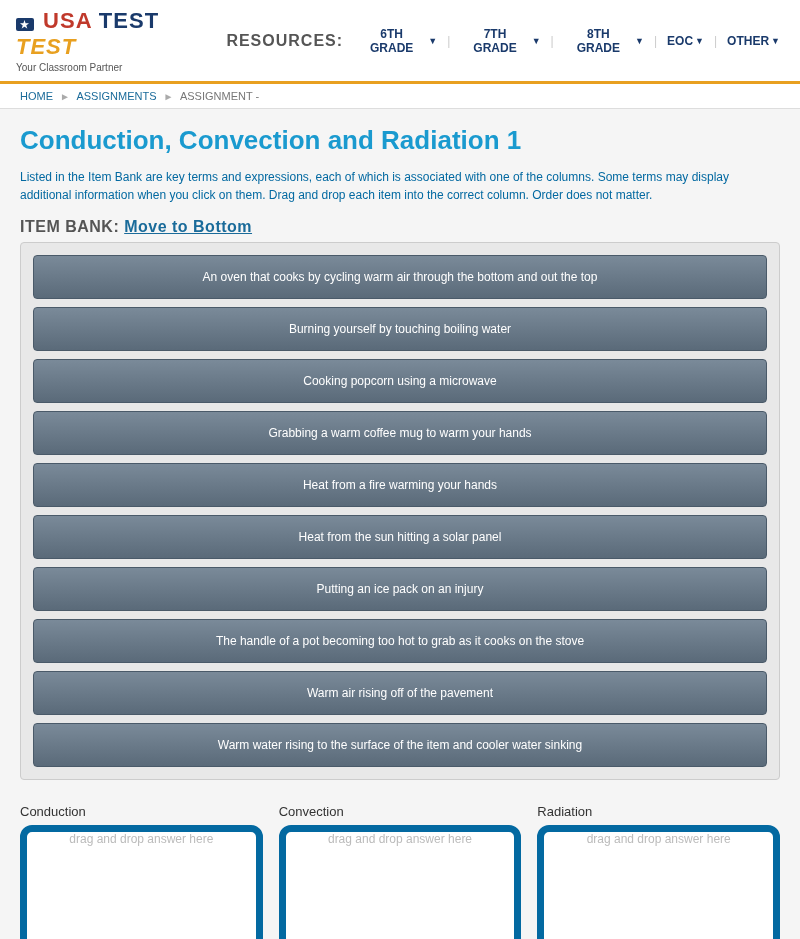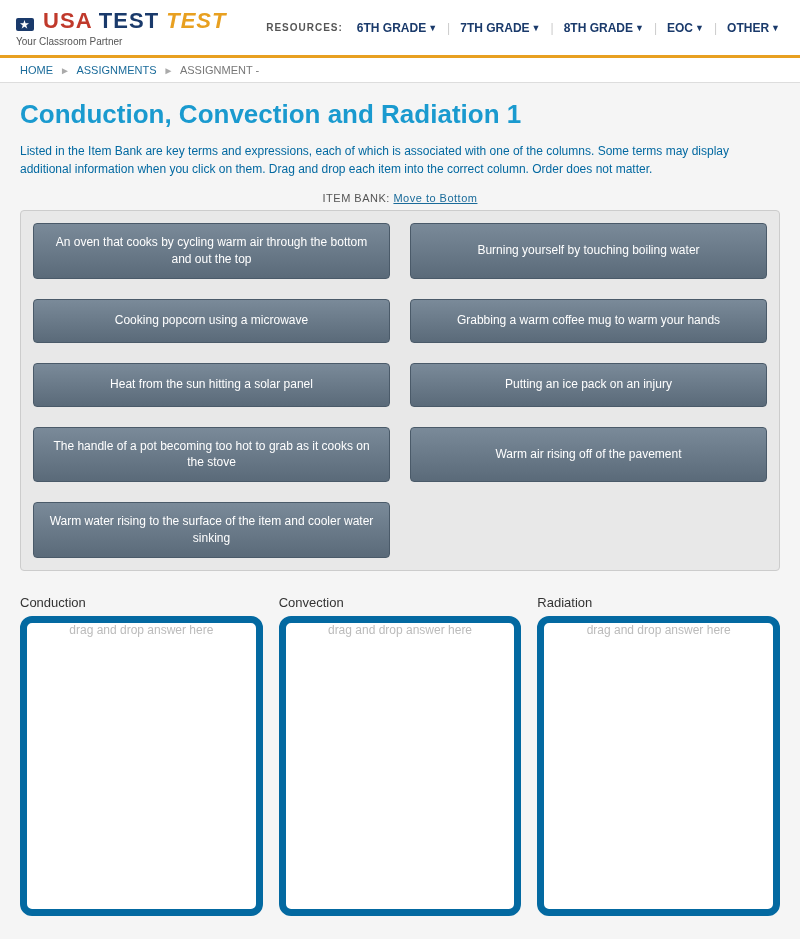--- a/index.html
+++ b/index.html
@@ -39,21 +39,21 @@
       margin-right: 2px;
     }
 
     .nav-resources {
       display: flex;
       align-items: center;
       gap: 4px;
       font-size: 12px;
       color: #555;
     }
-    .nav-resources span.label { font-weight: bold; margin-right: 6px; color: #555; font-size: 10px; letter-spacing: 1px; }
+    .nav-resources span.label { font-weight: bold; margin-right: 6px; color: #555; font-size: 16px; letter-spacing: 1px; }
     .nav-btn {
       background: none;
       border: none;
       cursor: pointer;
       font-size: 12px;
       color: #1a3a6b;
       font-weight: bold;
       padding: 2px 4px;
       display: flex;
       align-items: center;
@@ -85,41 +85,40 @@
 
     .instructions {
       font-size: 12px;
       color: #0369a1;
       line-height: 1.5;
       margin-bottom: 14px;
     }
 
     
     .item-bank-label {
-      font-size: 11px;
-      font-weight: normal;
+      font-size: 16px;
+      font-weight: bold;
       color: #555;
       margin-bottom: 6px;
       letter-spacing: 0.5px;
-      text-align: center;
     }
     .item-bank-label a { color: #1a6b9a; text-decoration: underline; cursor: pointer; }
 
     .item-bank {
       background: #e8e8e8;
       border: 1px solid #ccc;
       border-radius: 4px;
       padding: 12px;
       margin-bottom: 24px;
     }
 
     .item-bank-grid {
       display: grid;
-      grid-template-columns: 1fr 1fr;
-      gap: 20px;
+      grid-template-columns: 1fr;
+      gap: 8px;
     }
 
     .item-card {
       background: linear-gradient(180deg, #7a8a99 0%, #5a6a79 100%);
       border: 1px solid #4a5a69;
       border-radius: 4px;
       color: #fff;
       font-size: 12px;
       text-align: center;
       padding: 10px 12px;
@@ -237,20 +236,21 @@
   <div class="item-bank-label">
     <span>ITEM BANK:</span>
     <a>Move to Bottom</a>
   </div>
   <div class="item-bank">
     <div class="item-bank-grid">
       <div class="item-card">An oven that cooks by cycling warm air through the bottom and out the top</div>
       <div class="item-card">Burning yourself by touching boiling water</div>
       <div class="item-card">Cooking popcorn using a microwave</div>
       <div class="item-card">Grabbing a warm coffee mug to warm your hands</div>
+      <div class="item-card">Heat from a fire warming your hands</div>
       <div class="item-card">Heat from the sun hitting a solar panel</div>
       <div class="item-card">Putting an ice pack on an injury</div>
       <div class="item-card">The handle of a pot becoming too hot to grab as it cooks on the stove</div>
       <div class="item-card">Warm air rising off of the pavement</div>
       <div class="item-card">Warm water rising to the surface of the item and cooler water sinking</div>
     </div>
   </div>
 
   <div class="drop-columns">
     <div class="drop-column">

